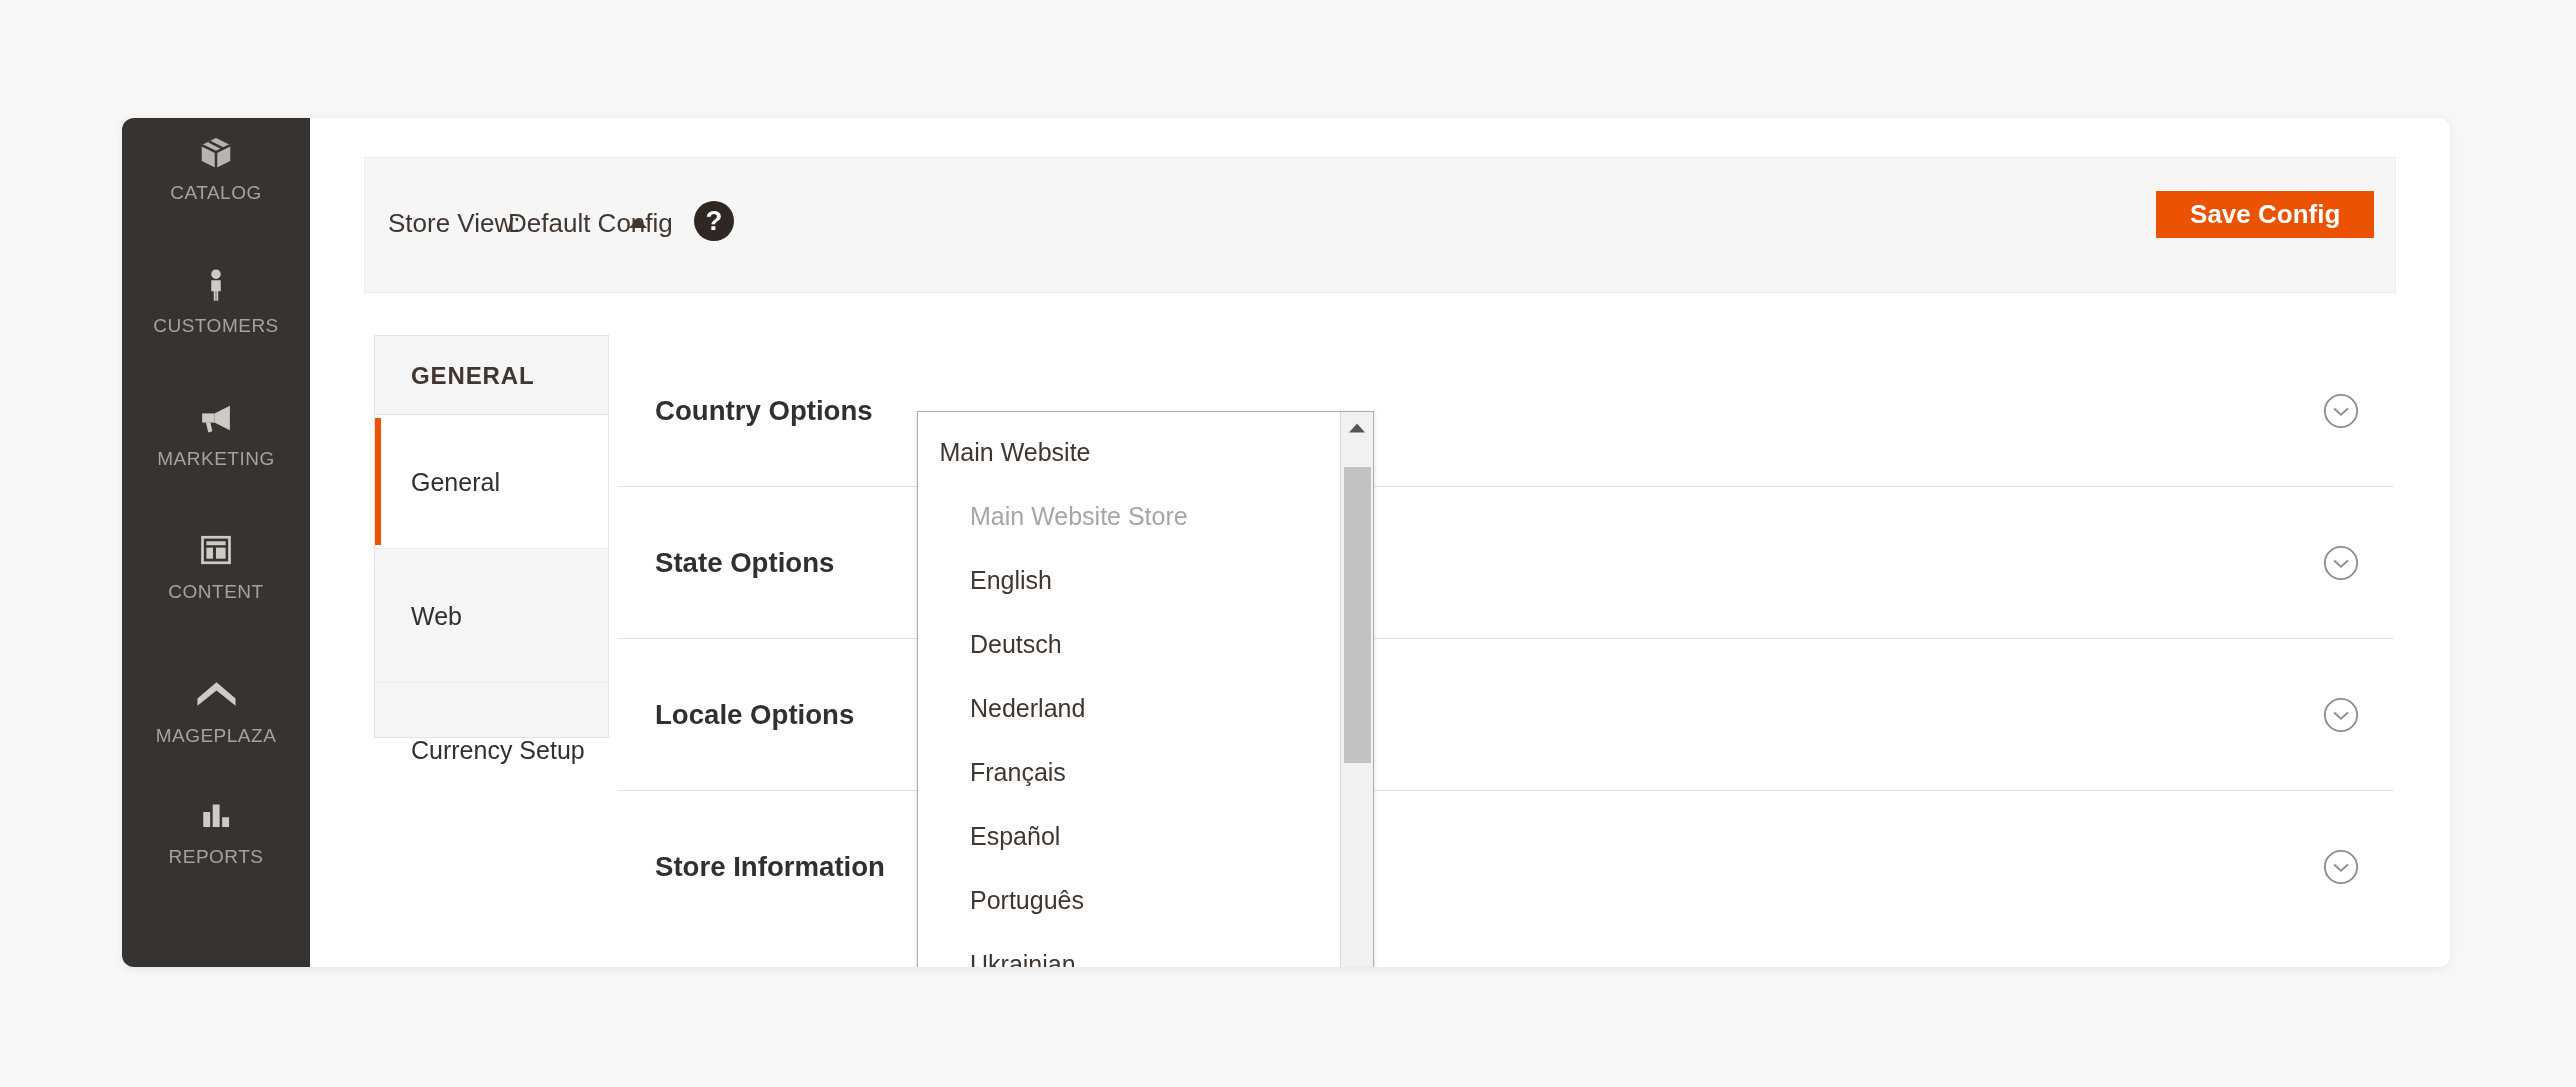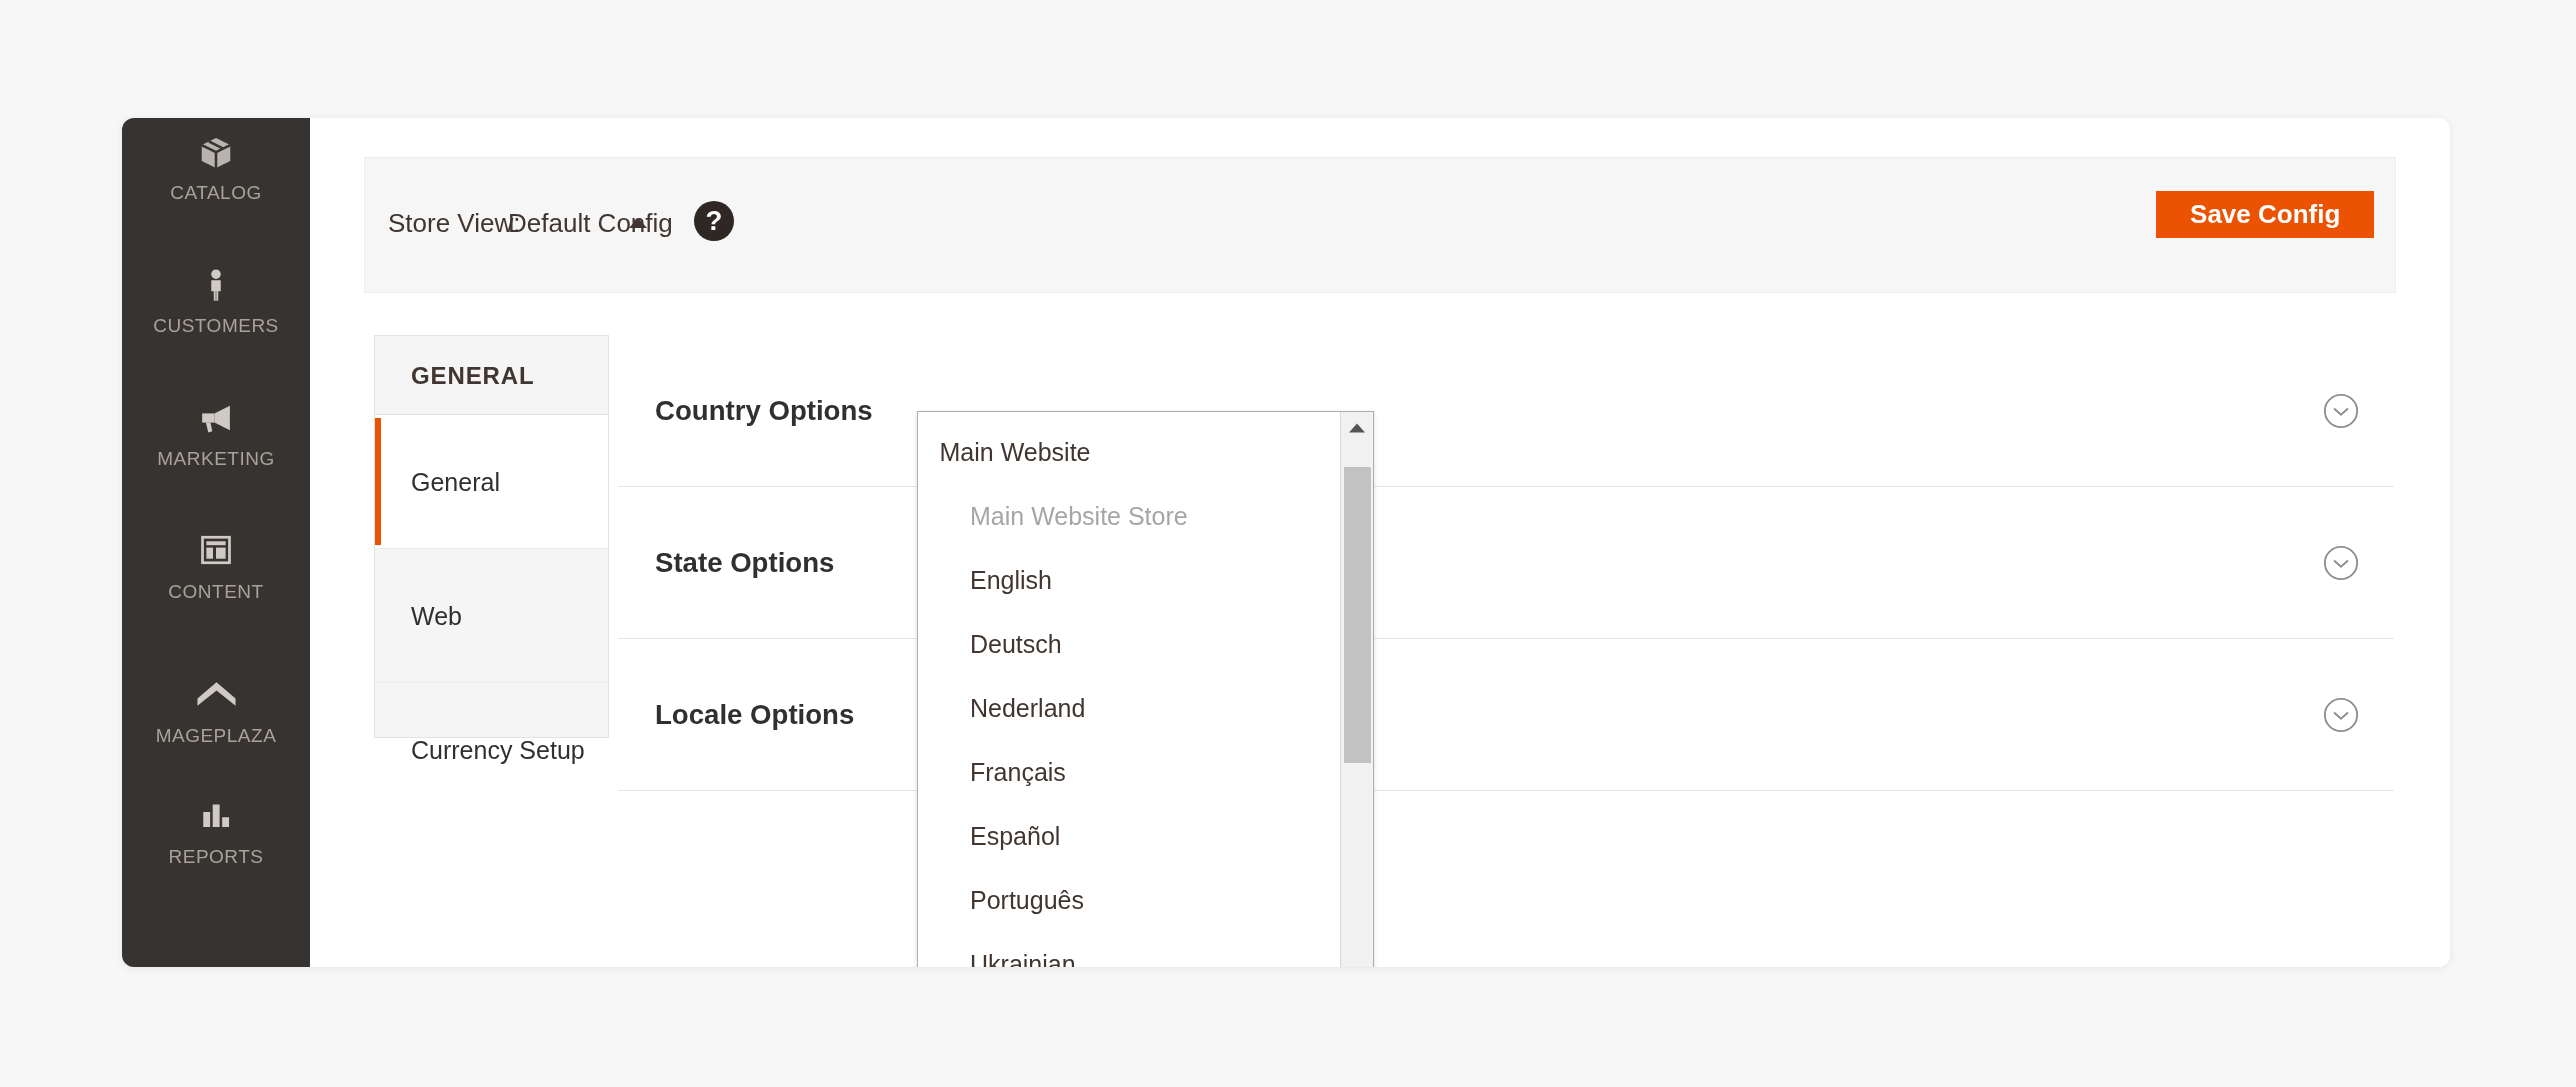--- a/index.html
+++ b/index.html
@@ -429,20 +429,29 @@
         <div class="sec-row">
           <span class="sec-title">Locale Options</span>
           <span class="sec-toggle">
             <svg width="38" height="38" viewBox="0 0 24 24" fill="none" stroke="#8f8f8f" stroke-width="1.2">
               <circle cx="12" cy="12" r="10.2"></circle>
               <path d="M7.6 10.4 12 14.4l4.4-4"></path>
             </svg>
           </span>
         </div>
 
+        <div class="sec-row last">
+          <span class="sec-title">Store Information</span>
+          <span class="sec-toggle">
+            <svg width="38" height="38" viewBox="0 0 24 24" fill="none" stroke="#8f8f8f" stroke-width="1.2">
+              <circle cx="12" cy="12" r="10.2"></circle>
+              <path d="M7.6 10.4 12 14.4l4.4-4"></path>
+            </svg>
+          </span>
+        </div>
 
       </div>
 
       <div class="sv-dropdown">
         <div class="sv-dd-list">
           <div class="sv-dd-item lvl0 first">Main Website</div>
           <div class="sv-dd-item lvl1">Main Website Store</div>
           <div class="sv-dd-item lvl2">English</div>
           <div class="sv-dd-item lvl2">Deutsch</div>
           <div class="sv-dd-item lvl2">Nederland</div>

